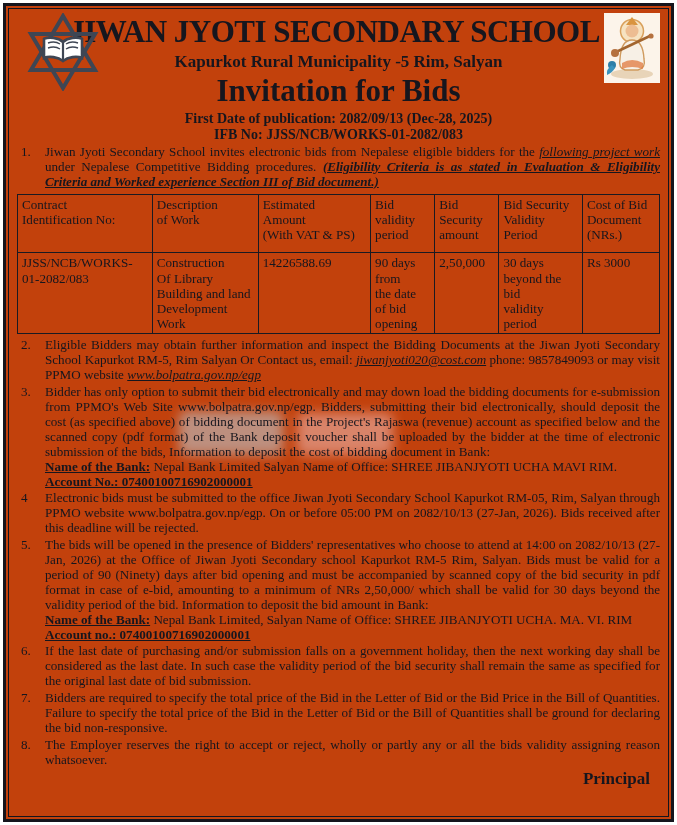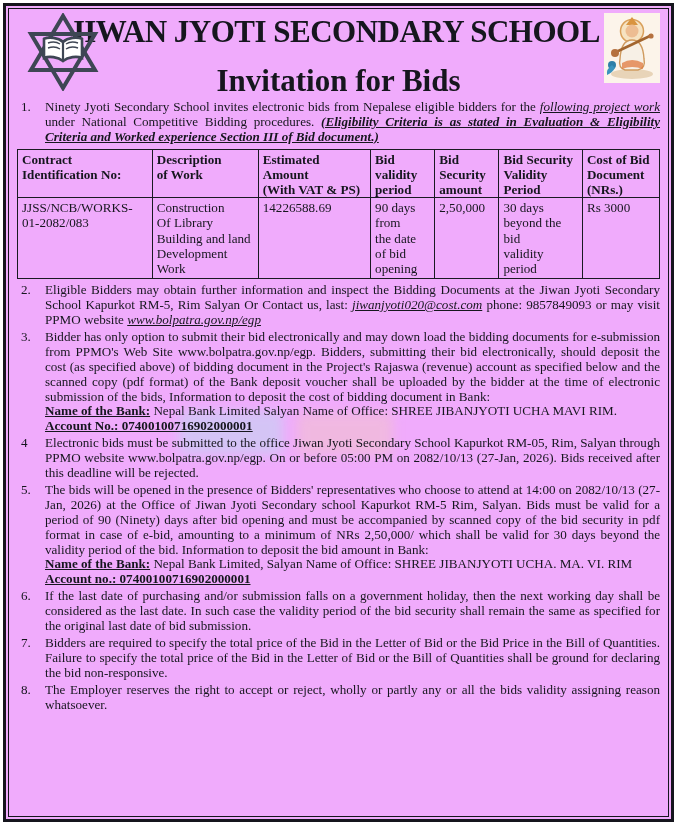--- a/index.html
+++ b/index.html
@@ -3,56 +3,56 @@
 <meta charset="utf-8">
 <style>
   html,body{margin:0;padding:0;}
   body{
     width:677px;height:825px;position:relative;background:#ffffff;
     font-family:"Liberation Serif","DejaVu Serif",serif;
     color:#16161e;overflow:hidden;
   }
   .page{
     position:absolute;left:3px;top:3px;right:3px;bottom:3px;
-    border:3.5px solid #15151d;background:#f0abfc;
+    border:3.5px solid #15151d;background:#c2410c;
   }
   .inner{
     position:absolute;left:2px;top:2px;right:2px;bottom:2px;
     border:1.5px solid #15151d;overflow:hidden;padding:0 8px;
   }
   
   .wm{position:absolute;filter:blur(6px);opacity:.5;z-index:0;border-radius:6px;}
   .wm-blue{left:170px;top:402px;width:104px;height:44px;background:#b9ddf0;}
   .wm-red{left:288px;top:404px;width:96px;height:42px;background:#f1c6c6;}
   .content{position:relative;z-index:1;}
 
   
   .hdr{position:relative;text-align:center;padding-top:6px;}
   .logo-left{position:absolute;left:8px;top:4px;width:76px;height:78px;}
   .logo-right{position:absolute;right:0px;top:4px;width:56px;height:70px;}
   .school-name{font-size:31px;font-weight:700;line-height:1.12;padding-left:36px;padding-right:44px;white-space:nowrap;letter-spacing:-0.5px;}
   .municipality{font-size:17px;font-weight:700;margin-top:2px;}
-  .notice-title{font-size:31px;font-weight:700;margin-top:14px;line-height:1.1;}
+  .notice-title{font-size:31px;font-weight:700;margin-top:2px;line-height:1.1;}
   .pub-line{font-size:14px;font-weight:700;margin-top:3px;line-height:1.15;}
   .ifb-line{font-size:14px;font-weight:700;line-height:1.15;}
 
   
   .item{position:relative;padding-left:28px;text-align:justify;
         font-size:13.1px;line-height:14.9px;margin-top:2px;}
   .item .num{position:absolute;left:4px;top:0;}
   .s-b{font-weight:700;text-decoration:underline;}
   .s-i{font-style:italic;}
   .s-u{text-decoration:underline;font-style:italic;}
 
   
   table{width:100%;border-collapse:collapse;margin:4px 0 4px 0;
         font-size:13.1px;line-height:15.2px;}
   th,td{border:1.5px solid #1a1a22;padding:2px 4px;vertical-align:top;
         text-align:left;font-weight:400;}
-  thead th{padding-bottom:0;font-weight:bold;}
+  thead th{padding-bottom:10px;}
 
   
   .principal{text-align:right;font-weight:700;font-size:17px;
              padding-right:10px;margin-top:1px;}
   svg{display:block;}
 </style>
 </head>
 <body>
 
 <div class="page">
@@ -83,26 +83,29 @@
             <path d="M16,46 Q17,27 28,27 Q39,27 40,46 Q42,55 34,57 L21,57 Q14,55 16,46 Z" fill="#f7f0e6" stroke="#cf9a5e" stroke-width="1.4"></path>
             <path d="M18,50 Q28,44 39,50 L39,56 Q28,52 18,56 Z" fill="#e07a3f" opacity="0.75"></path>
             <line x1="10" y1="40" x2="48" y2="22" stroke="#a2652f" stroke-width="2.6"></line>
             <circle cx="11" cy="40" r="4" fill="#b5713f"></circle>
             <circle cx="47" cy="23" r="2.6" fill="#b5713f"></circle>
             <circle cx="8" cy="52" r="4" fill="#2e7fa8"></circle>
             <path d="M8,52 Q2,56 3,62 Q8,60 11,55 Z" fill="#3a93bd"></path>
           </svg>
         </div>
         <div class="school-name">JIWAN JYOTI SECONDARY SCHOOL</div>
+        <div class="municipality">Kapurkot Rural Municipality -5 Rim, Salyan</div>
         <div class="notice-title">Invitation for Bids</div>
+        <div class="pub-line">First Date of publication: 2082/09/13 (Dec-28, 2025)</div>
+        <div class="ifb-line">IFB No: JJSS/NCB/WORKS-01-2082/083</div>
       </div>
 
       <div class="item">
         <span class="num">1.</span>
-        <span><span>Ninety Jyoti Secondary School invites electronic bids from Nepalese eligible bidders for the </span><span class="s-u">following project work</span><span> under National Competitive Bidding procedures. </span><span class="s-b s-i">(Eligibility Criteria is as stated in Evaluation &amp; Eligibility Criteria and Worked experience Section III of Bid document.)</span></span>
+        <span><span>Jiwan Jyoti Secondary School invites electronic bids from Nepalese eligible bidders for the </span><span class="s-u">following project work</span><span> under Nepalese Competitive Bidding procedures. </span><span class="s-b s-i">(Eligibility Criteria is as stated in Evaluation &amp; Eligibility Criteria and Worked experience Section III of Bid document.)</span></span>
       </div>
 
       <table>
         <colgroup>
           <col style="width:21%">
             <col style="width:16.5%">
             <col style="width:17.5%">
           <col style="width:10%">
             <col style="width:10%">
             <col style="width:13%">
@@ -127,21 +130,21 @@
             <td>90 days<br>from<br>the date<br>of bid<br>opening</td>
             <td>2,50,000</td>
             <td>30 days<br>beyond the<br>bid<br>validity<br>period</td>
             <td>Rs 3000</td>
           </tr>
         </tbody>
       </table>
 
       <div class="item">
         <span class="num">2.</span>
-        <span><span>Eligible Bidders may obtain further information and inspect the Bidding Documents at the Jiwan Jyoti Secondary School Kapurkot RM-5, Rim Salyan Or Contact us, last: </span><span class="s-u">jiwanjyoti020@cost.com</span><span> phone: 9857849093 or may visit PPMO website </span><span class="s-u">www.bolpatra.gov.np/egp</span></span>
+        <span><span>Eligible Bidders may obtain further information and inspect the Bidding Documents at the Jiwan Jyoti Secondary School Kapurkot RM-5, Rim Salyan Or Contact us, email: </span><span class="s-u">jiwanjyoti020@cost.com</span><span> phone: 9857849093 or may visit PPMO website </span><span class="s-u">www.bolpatra.gov.np/egp</span></span>
       </div>
 
       <div class="item">
         <span class="num">3.</span>
         <span><span>Bidder has only option to submit their bid electronically and may down load the bidding documents for e-submission from PPMO's Web Site www.bolpatra.gov.np/egp. Bidders, submitting their bid electronically, should deposit the cost (as specified above) of bidding document in the Project's Rajaswa (revenue) account as specified below and the scanned copy (pdf format) of the Bank deposit voucher shall be uploaded by the bidder at the time of electronic submission of the bids, Information to deposit the cost of bidding document in Bank:<br></span><span class="s-b">Name of the Bank:</span><span> Nepal Bank Limited Salyan Name of Office: SHREE JIBANJYOTI UCHA MAVI RIM.<br></span><span class="s-b">Account No.: 07400100716902000001</span></span>
       </div>
 
       <div class="item">
         <span class="num">4</span>
         <span><span>Electronic bids must be submitted to the office Jiwan Jyoti Secondary School Kapurkot RM-05, Rim, Salyan through PPMO website www.bolpatra.gov.np/egp. On or before 05:00 PM on 2082/10/13 (27-Jan, 2026). Bids received after this deadline will be rejected.</span></span>
@@ -160,16 +163,17 @@
       <div class="item">
         <span class="num">7.</span>
         <span><span>Bidders are required to specify the total price of the Bid in the Letter of Bid or the Bid Price in the Bill of Quantities. Failure to specify the total price of the Bid in the Letter of Bid or the Bill of Quantities shall be ground for declaring the bid non-responsive.</span></span>
       </div>
 
       <div class="item">
         <span class="num">8.</span>
         <span><span>The Employer reserves the right to accept or reject, wholly or partly any or all the bids validity assigning reason whatsoever.</span></span>
       </div>
 
+      <div class="principal">Principal</div>
 
     </div>
   </div>
 </div>
 
 </body></html>

